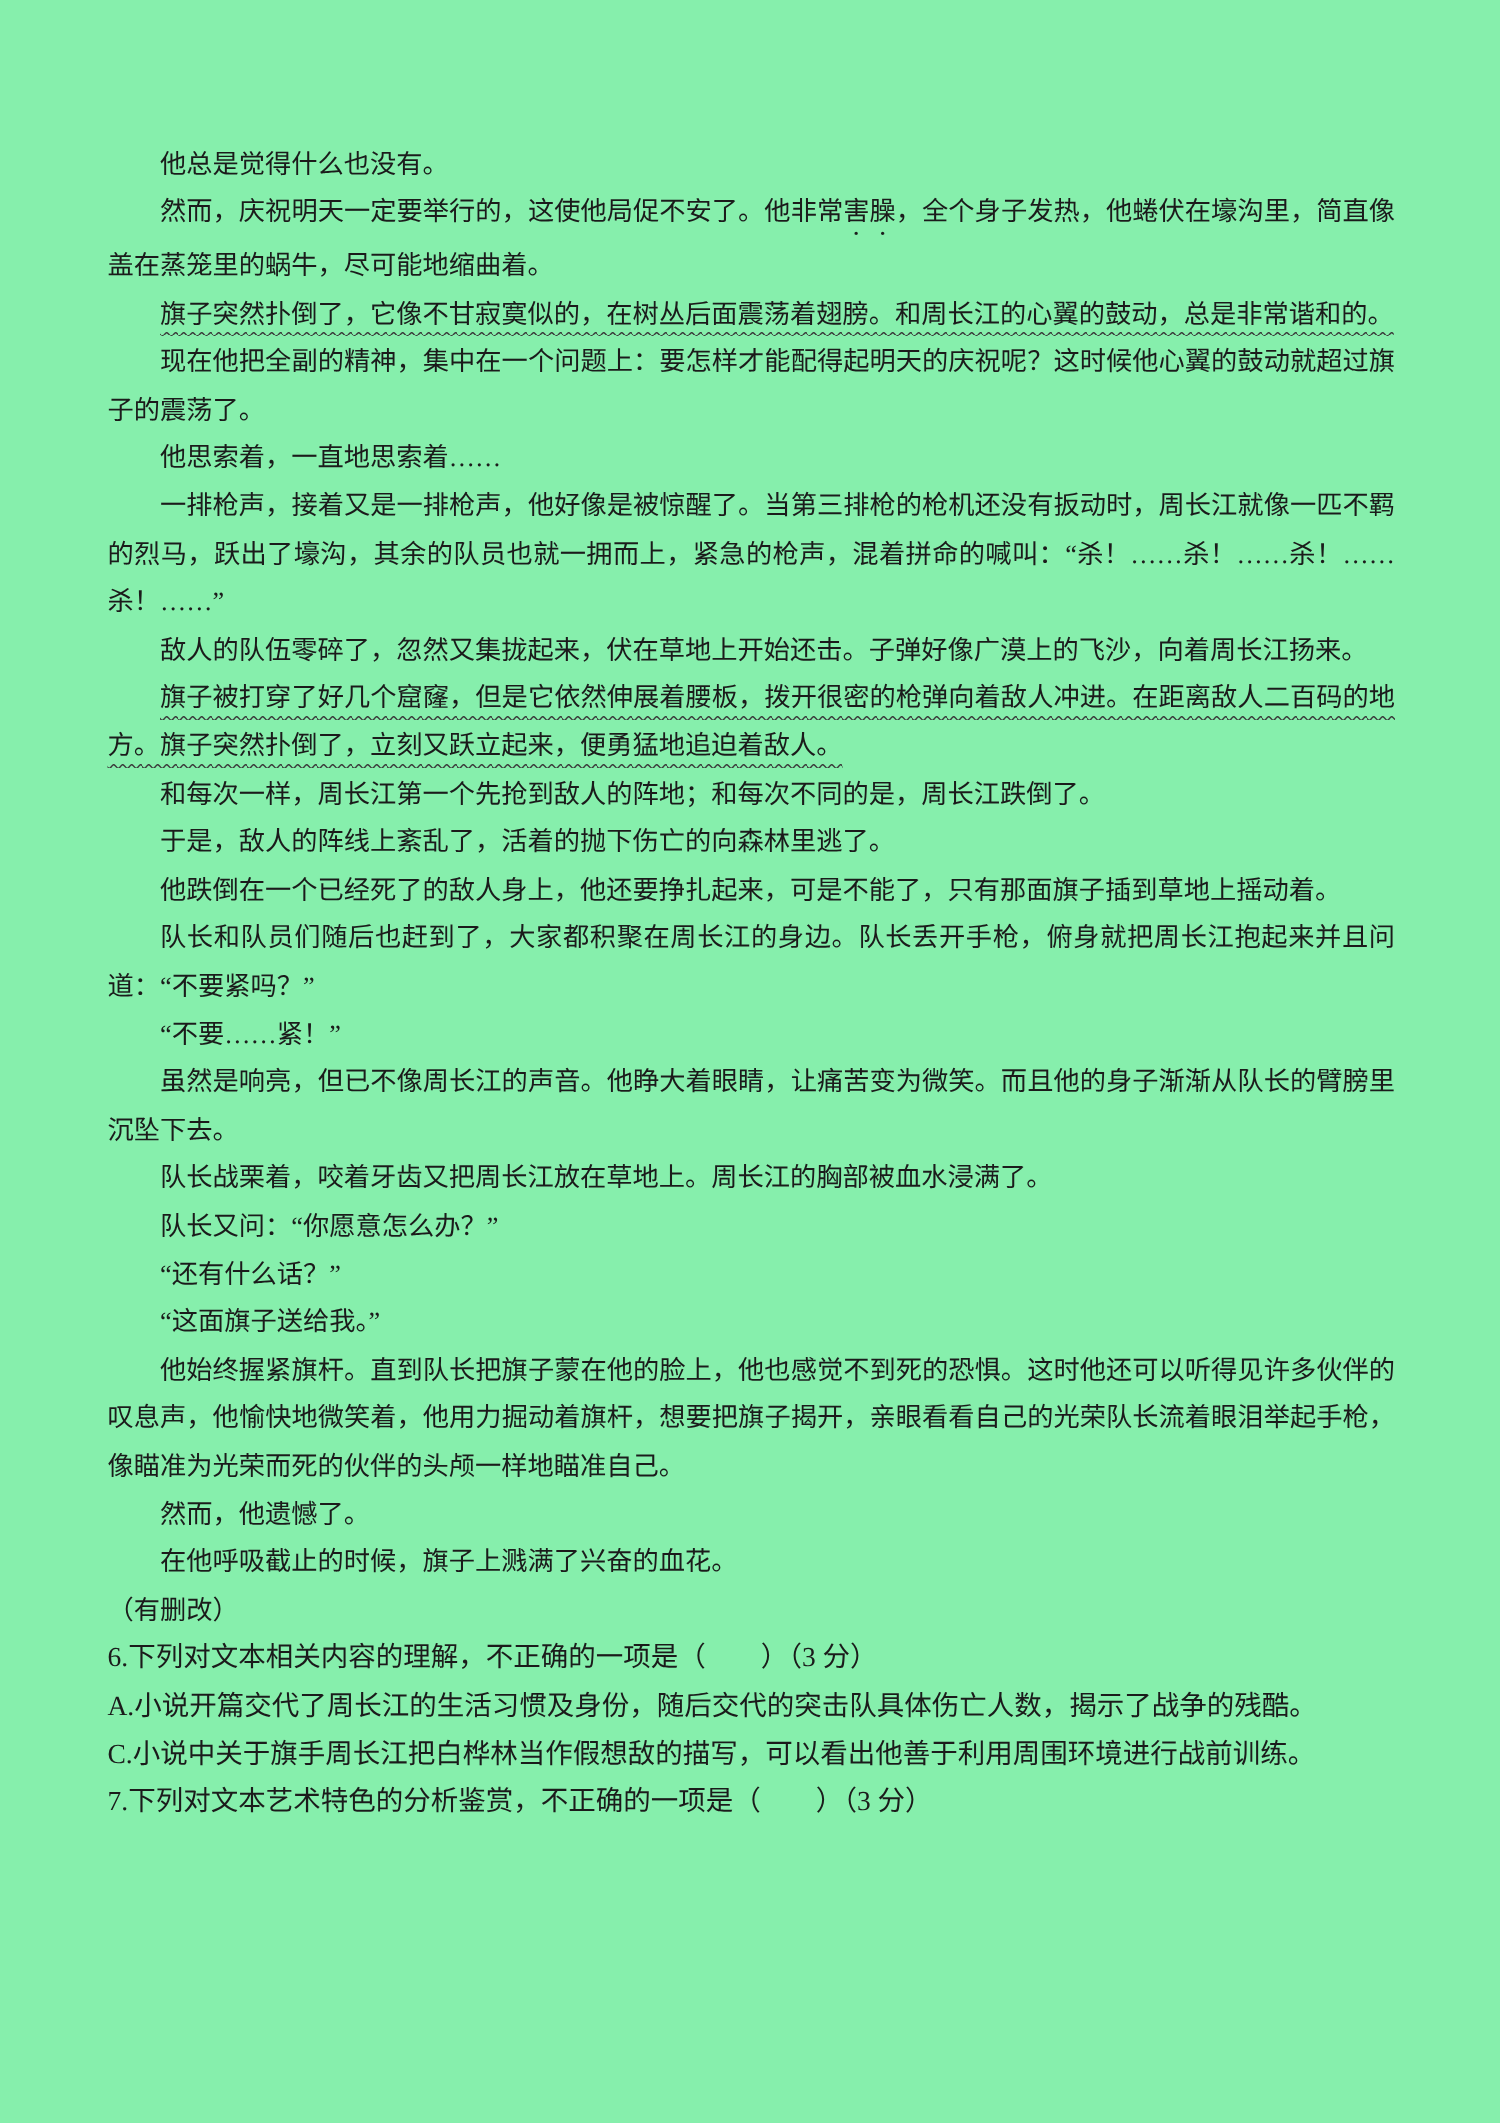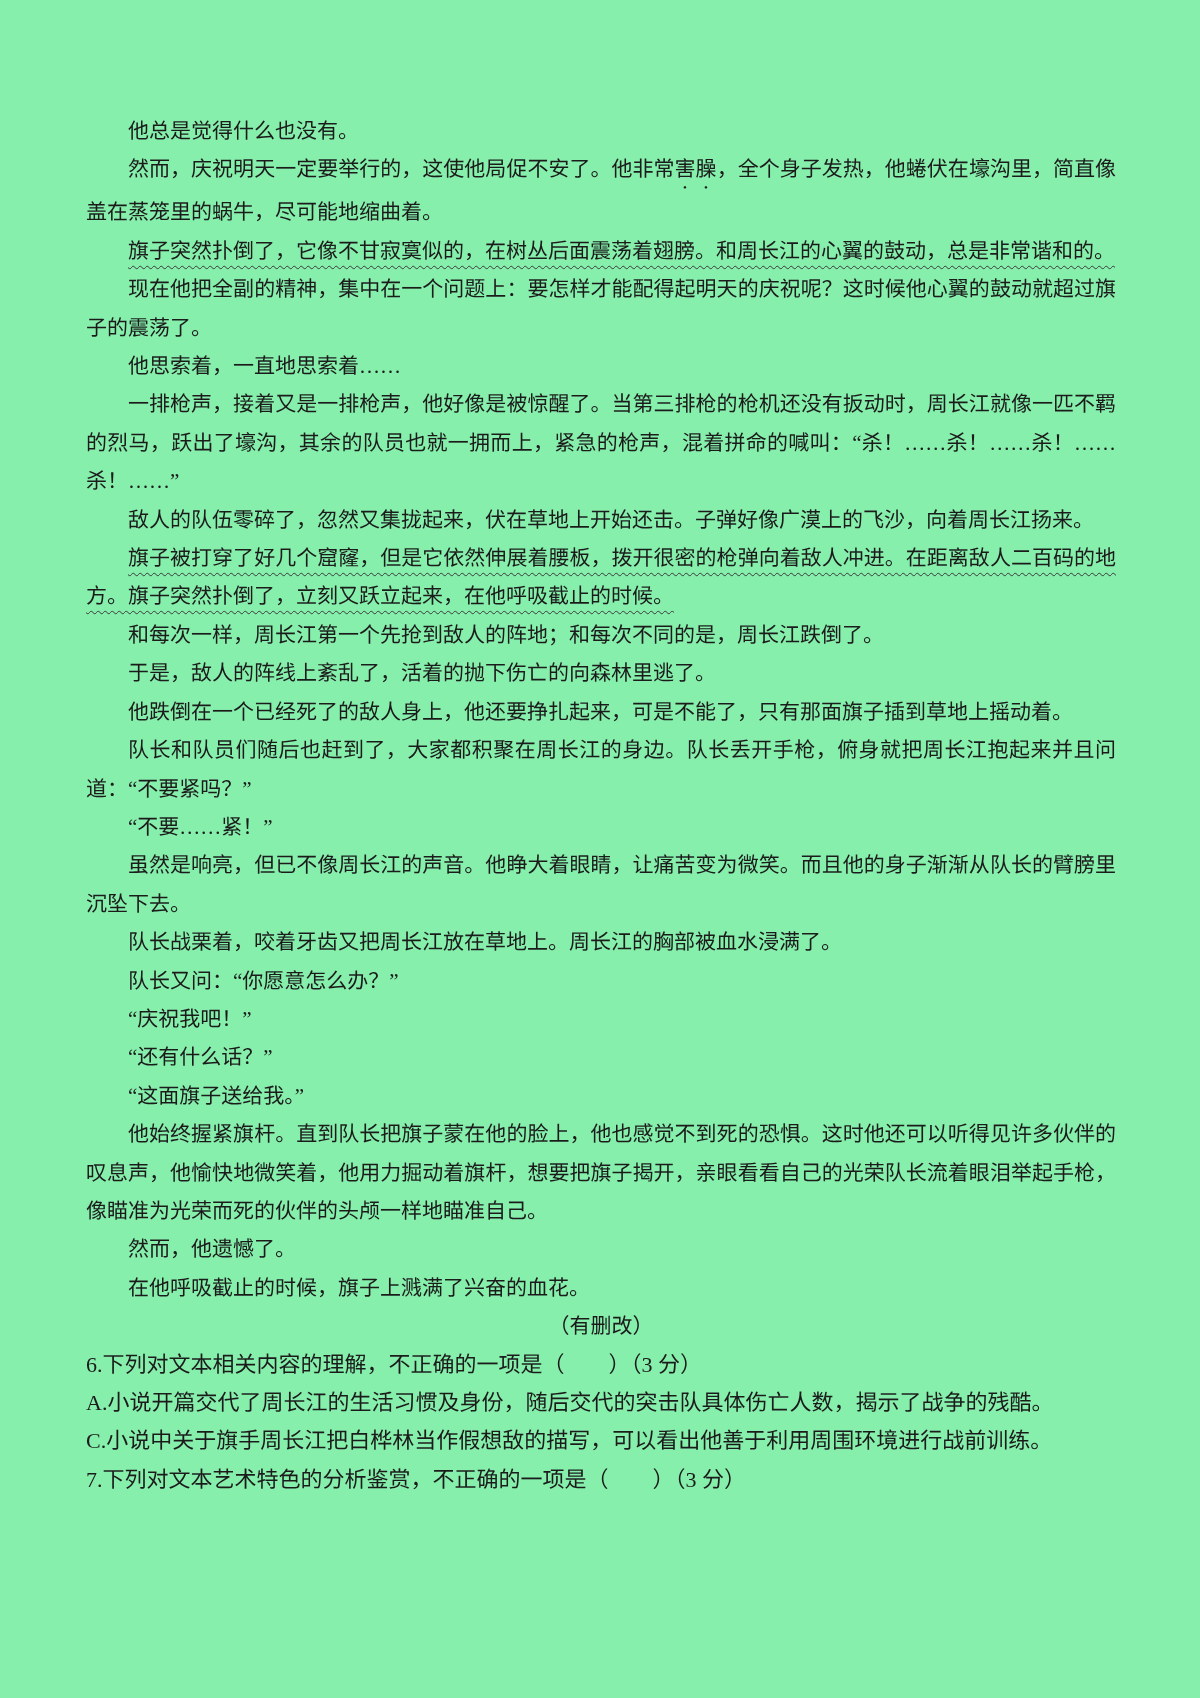--- a/index.html
+++ b/index.html
@@ -38,51 +38,50 @@
   .em-dots {
     -webkit-text-emphasis: dot #1b1b1b;
     -webkit-text-emphasis-position: under right;
     text-emphasis: dot #1b1b1b;
     text-emphasis-position: under right;
   }
   .source {
     margin: 0;
     font-size: 21px;
     line-height: 38.4px;
-    text-align: center;
+    text-align: left;
   }
   .q-line {
     margin: 0;
     font-size: 22px;
     line-height: 38.4px;
     text-align: justify;
   }
 </style>
 </head>
 <body>
 
 <div class="page">
   <div>
       <p class="para"><span>他总是觉得什么也没有。</span></p>
       <p class="para"><span>然而，庆祝明天一定要举行的，这使他局促不安了。他非常</span><span class="em-dots">害臊</span><span>，全个身子发热，他蜷伏在壕沟里，简直像盖在蒸笼里的蜗牛，尽可能地缩曲着。</span></p>
       <p class="para wavy"><span>旗子突然扑倒了，它像不甘寂寞似的，在树丛后面震荡着翅膀。和周长江的心翼的鼓动，总是非常谐和的。</span></p>
       <p class="para"><span>现在他把全副的精神，集中在一个问题上：要怎样才能配得起明天的庆祝呢？这时候他心翼的鼓动就超过旗子的震荡了。</span></p>
       <p class="para"><span>他思索着，一直地思索着……</span></p>
       <p class="para"><span>一排枪声，接着又是一排枪声，他好像是被惊醒了。当第三排枪的枪机还没有扳动时，周长江就像一匹不羁的烈马，跃出了壕沟，其余的队员也就一拥而上，紧急的枪声，混着拼命的喊叫：“杀！……杀！……杀！……杀！……”</span></p>
       <p class="para"><span>敌人的队伍零碎了，忽然又集拢起来，伏在草地上开始还击。子弹好像广漠上的飞沙，向着周长江扬来。</span></p>
-      <p class="para wavy"><span>旗子被打穿了好几个窟窿，但是它依然伸展着腰板，拨开很密的枪弹向着敌人冲进。在距离敌人二百码的地方。旗子突然扑倒了，立刻又跃立起来，在他呼吸截止的时候。</span></p>
+      <p class="para wavy"><span>旗子被打穿了好几个窟窿，但是它依然伸展着腰板，拨开很密的枪弹向着敌人冲进。在距离敌人二百码的地方。旗子突然扑倒了，立刻又跃立起来，便勇猛地追迫着敌人。</span></p>
       <p class="para"><span>和每次一样，周长江第一个先抢到敌人的阵地；和每次不同的是，周长江跌倒了。</span></p>
       <p class="para"><span>于是，敌人的阵线上紊乱了，活着的抛下伤亡的向森林里逃了。</span></p>
       <p class="para"><span>他跌倒在一个已经死了的敌人身上，他还要挣扎起来，可是不能了，只有那面旗子插到草地上摇动着。</span></p>
       <p class="para"><span>队长和队员们随后也赶到了，大家都积聚在周长江的身边。队长丢开手枪，俯身就把周长江抱起来并且问道：“不要紧吗？”</span></p>
       <p class="para"><span>“不要……紧！”</span></p>
       <p class="para"><span>虽然是响亮，但已不像周长江的声音。他睁大着眼睛，让痛苦变为微笑。而且他的身子渐渐从队长的臂膀里沉坠下去。</span></p>
       <p class="para"><span>队长战栗着，咬着牙齿又把周长江放在草地上。周长江的胸部被血水浸满了。</span></p>
       <p class="para"><span>队长又问：“你愿意怎么办？”</span></p>
-      <p class="para"><span>“庆祝我吧！”</span></p>
       <p class="para"><span>“还有什么话？”</span></p>
       <p class="para"><span>“这面旗子送给我。”</span></p>
       <p class="para"><span>他始终握紧旗杆。直到队长把旗子蒙在他的脸上，他也感觉不到死的恐惧。这时他还可以听得见许多伙伴的叹息声，他愉快地微笑着，他用力掘动着旗杆，想要把旗子揭开，亲眼看看自己的光荣队长流着眼泪举起手枪，像瞄准为光荣而死的伙伴的头颅一样地瞄准自己。</span></p>
       <p class="para"><span>然而，他遗憾了。</span></p>
       <p class="para"><span>在他呼吸截止的时候，旗子上溅满了兴奋的血花。</span></p>
     </div>
   <p class="source">（有删改）</p>
   <div>
       <p class="q-line">6.下列对文本相关内容的理解，不正确的一项是（　　）（3 分）</p>
       <p class="q-line">A.小说开篇交代了周长江的生活习惯及身份，随后交代的突击队具体伤亡人数，揭示了战争的残酷。</p>

